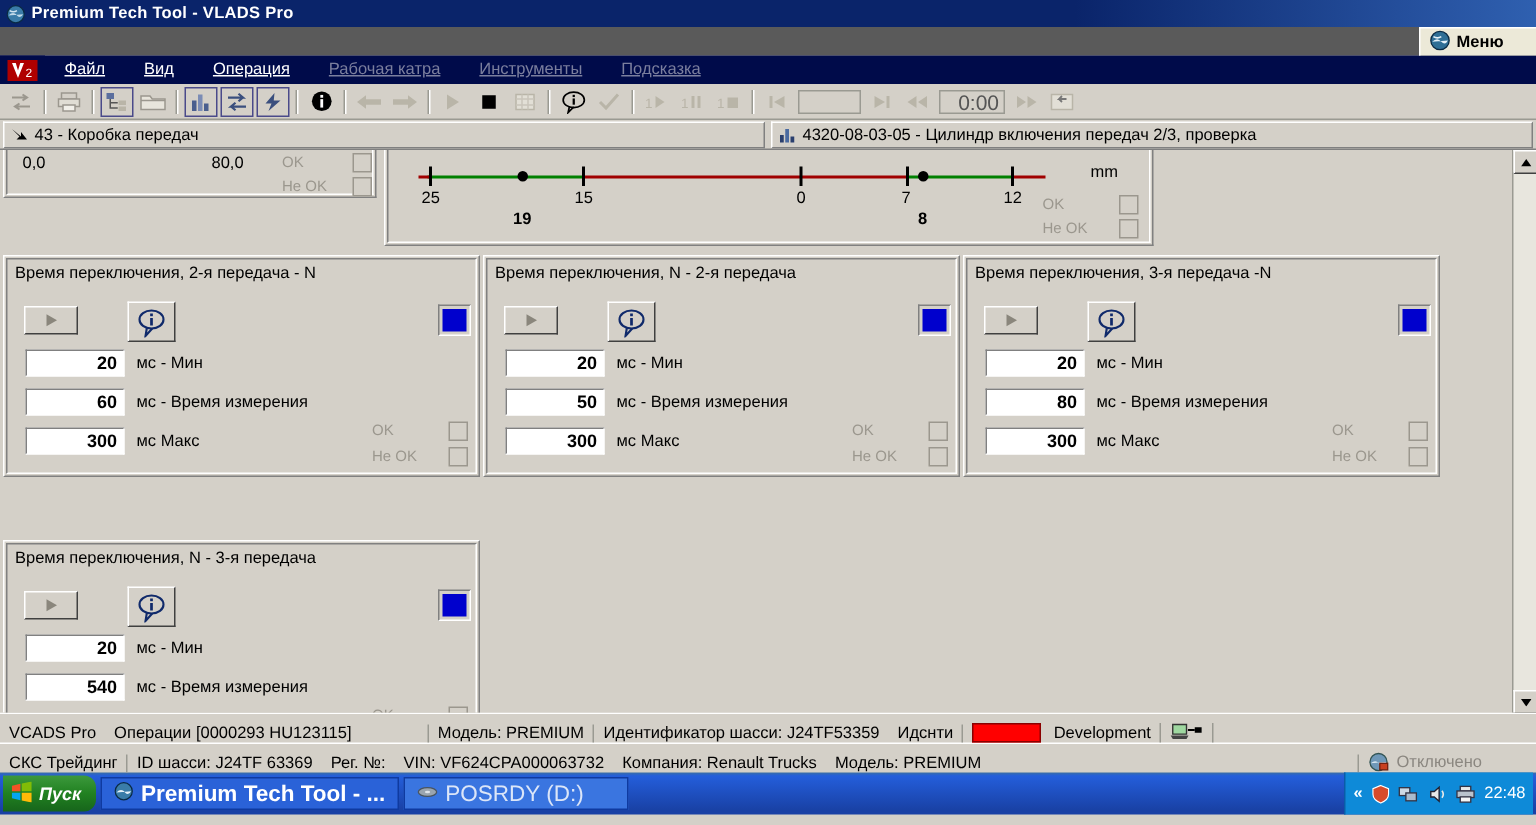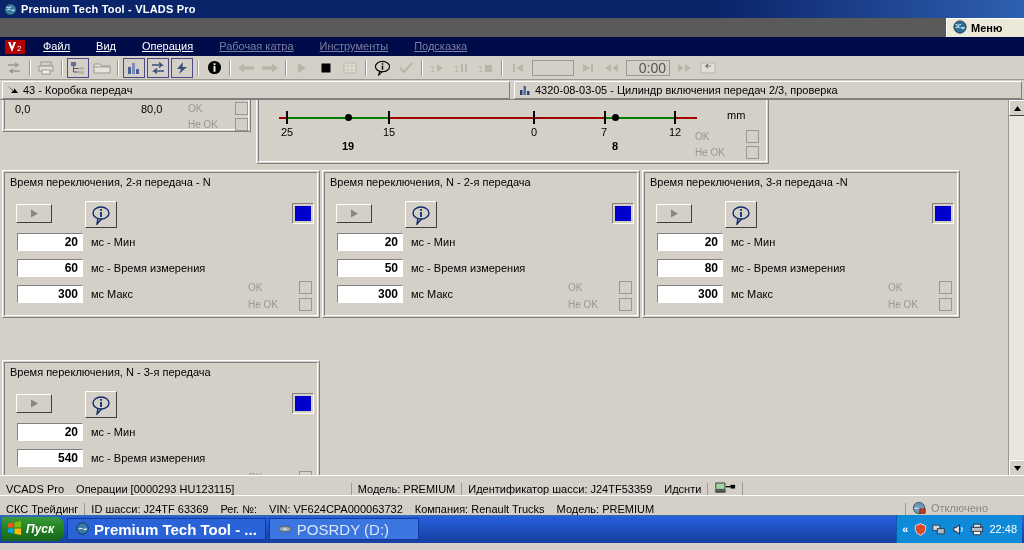--- a/index.html
+++ b/index.html
@@ -629,20 +629,24 @@
       </div>
     </div>
   </div>
 
   <div class="statusbar">
     <div class="sb-cell" style="border-right:none;">VCADS Pro</div>
     <div class="sb-cell sb-spacer">Операции   [0000293 HU123115]</div>
     <div class="sb-cell">Модель: PREMIUM</div>
     <div class="sb-cell" style="border-right:none;">Идентификатор шасси: J24TF53359</div>
     <div class="sb-cell">Идснти</div>
+    <div class="sb-cell" style="gap:8px;">
+      <span class="red-chip"></span>
+      <span>Development</span>
+    </div>
     <div class="sb-cell">
       <svg width="22" height="13" viewBox="0 0 24 14">
         <path d="M2 1 h10 v7 h-10 z" fill="#9fd8a0" stroke="#333"></path>
         <path d="M0.5 9 h13 l-1.5 2.5 h-10 z" fill="#444"></path>
         <path d="M13 5 h5" stroke="#000" stroke-width="1.5"></path>
         <rect x="18" y="3" width="5" height="4" fill="#000"></rect>
       </svg>
     </div>
     <div class="sb-cell nob" style="flex:1;"></div>
   </div>

